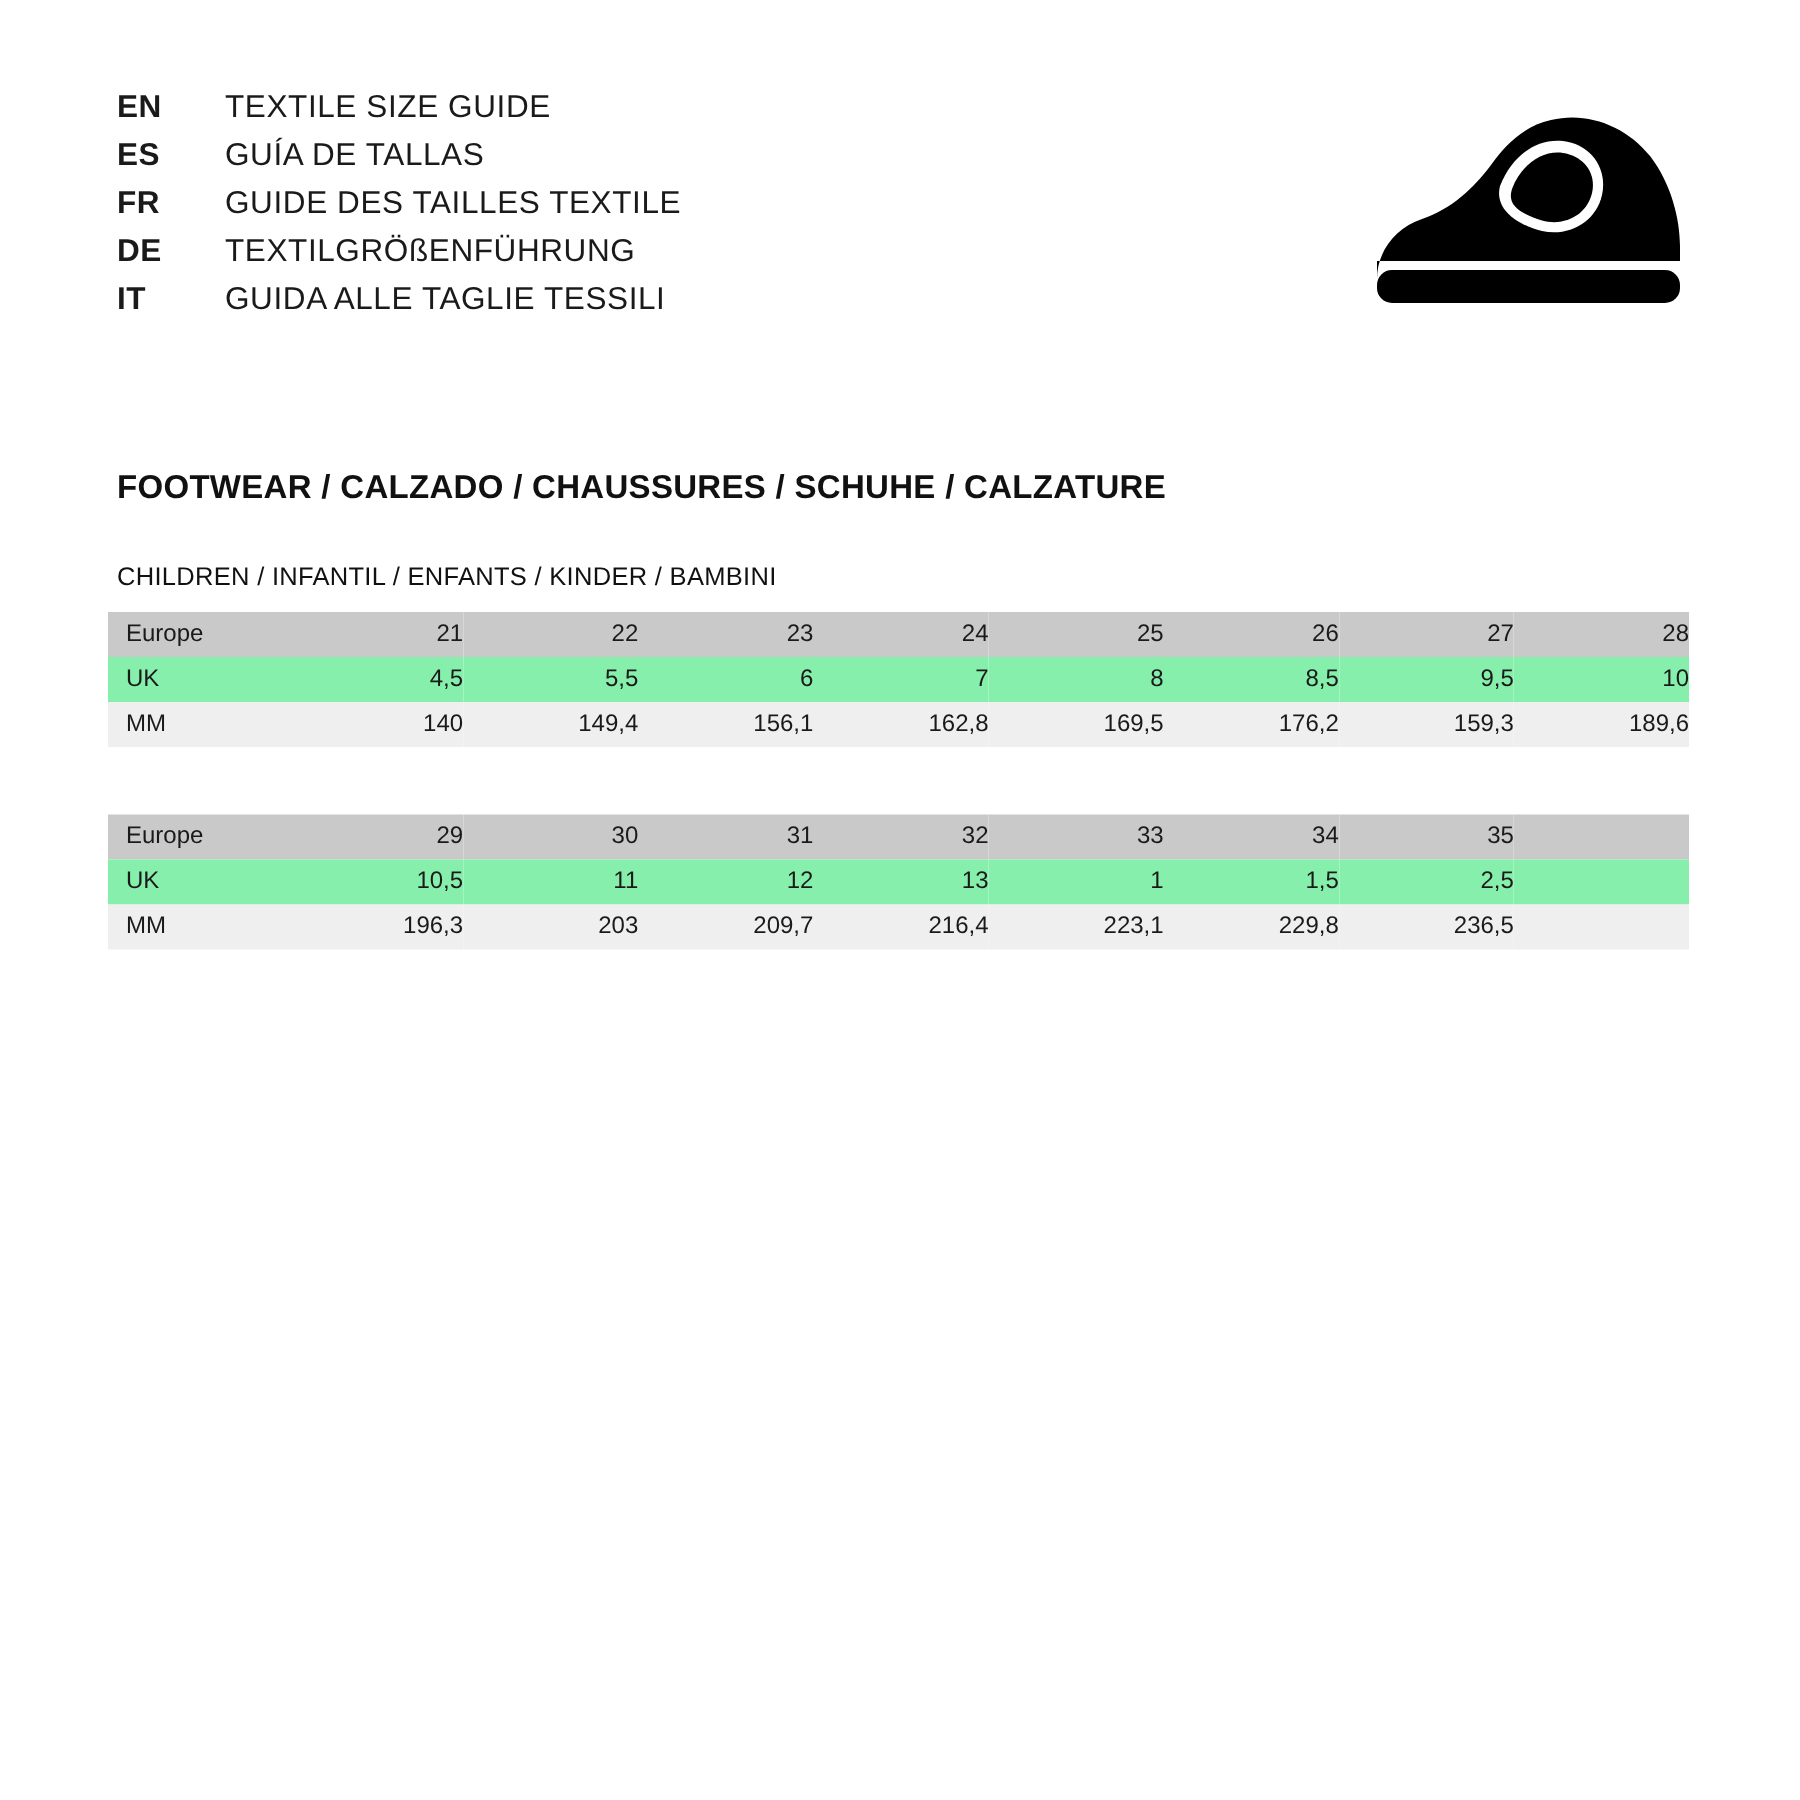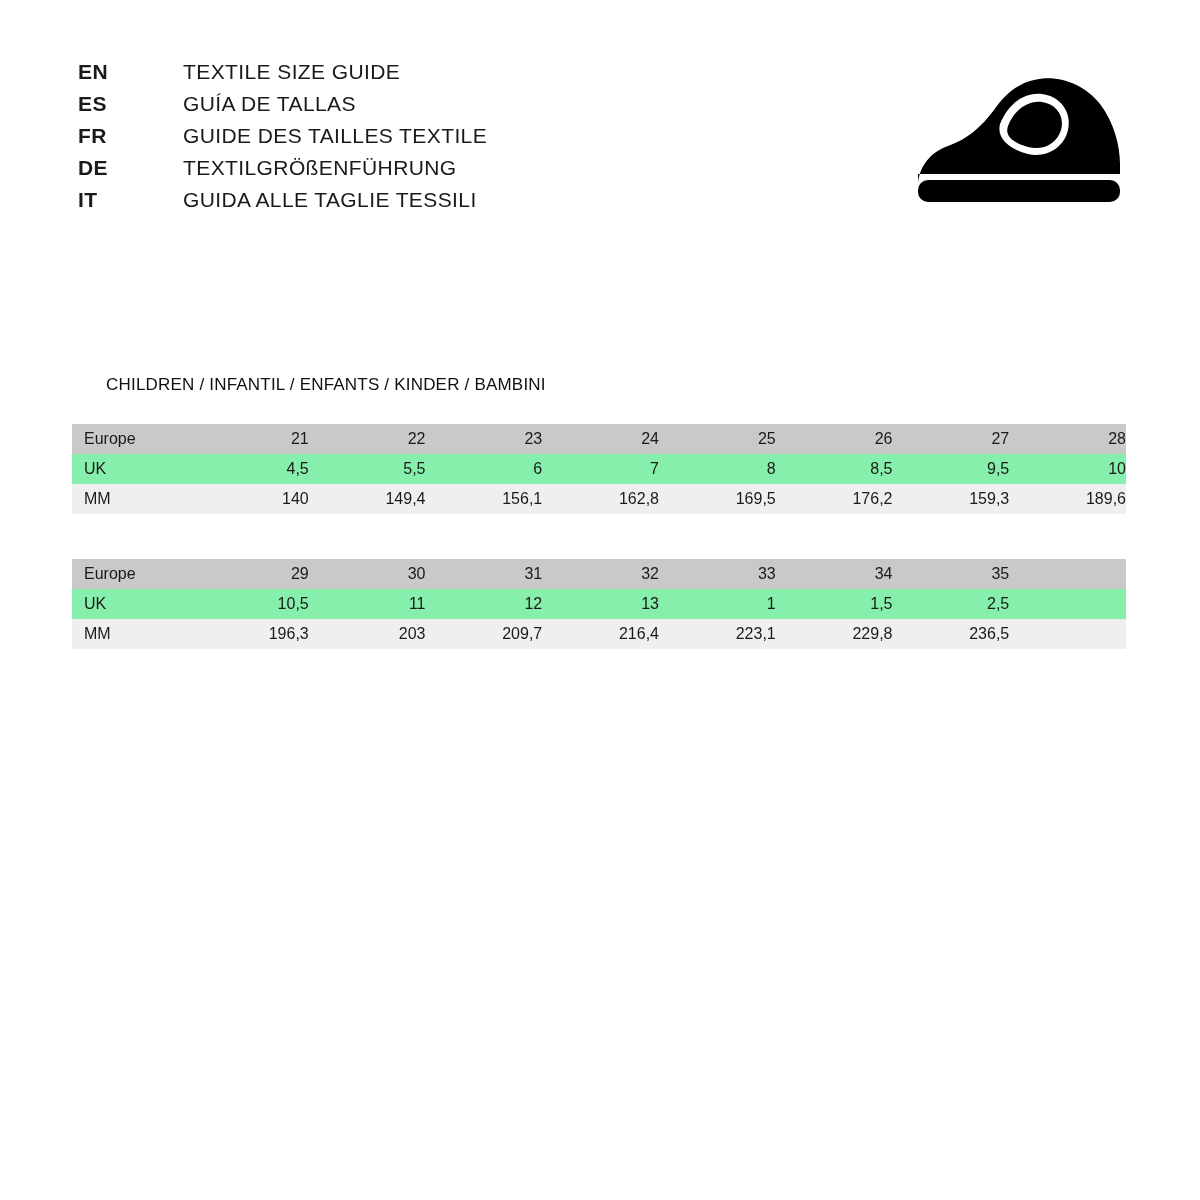--- a/index.html
+++ b/index.html
@@ -44,21 +44,20 @@
     font-weight: 700;
     letter-spacing: 0.4px;
     color: #1a1a1a;
   }
   .lang-text {
     font-size: 21px;
     font-weight: 400;
     letter-spacing: 0.4px;
     color: #1a1a1a;
     white-space: nowrap;
-    margin-left: 33px;
   }
 
   
   .shoe-icon {
     position: absolute;
     right: 72px;
     top: 68px;
     width: 220px;
     height: 150px;
   }
@@ -74,31 +73,29 @@
     color: #111;
   }
   .group-title {
     position: absolute;
     left: 78px;
     top: 375px;
     font-size: 17px;
     font-weight: 400;
     letter-spacing: 0.2px;
     color: #111;
-    margin-left: 28px;
   }
 
   
   .size-table {
     position: absolute;
     left: 72px;
     width: 1054px;
     border-collapse: collapse;
     table-layout: fixed;
-    margin-top: 16px;
   }
   #table-1 { top: 408px; }
   #table-2 { top: 543px; }
 
   .size-table td {
     height: 30px;
     font-size: 16px;
     text-align: right;
     color: #1a1a1a;
     padding: 0;
@@ -148,20 +145,21 @@
       <path d="M10 118 C10 100, 22 84, 40 78 C60 71, 74 58, 86 42 C96 28, 108 16, 126 12
                C150 6, 176 16, 192 36 C206 54, 212 78, 212 96 L212 106 L10 106 Z" fill="#000000"></path>
       <path d="M92 56 C100 36, 116 24, 134 26 C152 28, 164 44, 160 62 C156 80, 138 90, 120 86
                C104 82, 88 72, 92 56 Z" fill="#ffffff"></path>
       <path d="M100 58 C106 42, 120 32, 134 34 C148 36, 157 48, 153 62 C149 76, 134 83, 120 79
                C108 75, 96 70, 100 58 Z" fill="#000000"></path>
       <rect x="10" y="112" width="202" height="22" rx="10" fill="#000000"></rect>
     </svg>
   </div>
 
+  <div class="section-title">FOOTWEAR / CALZADO / CHAUSSURES / SCHUHE / CALZATURE</div>
   <div class="group-title">CHILDREN / INFANTIL / ENFANTS / KINDER / BAMBINI</div>
 
   <table class="size-table" id="table-1">
     <tbody>
         <tr class="r-head">
           <td class="rowlabel">Europe</td>
           <td>21</td>
           <td>22</td>
           <td>23</td>
           <td>24</td>

